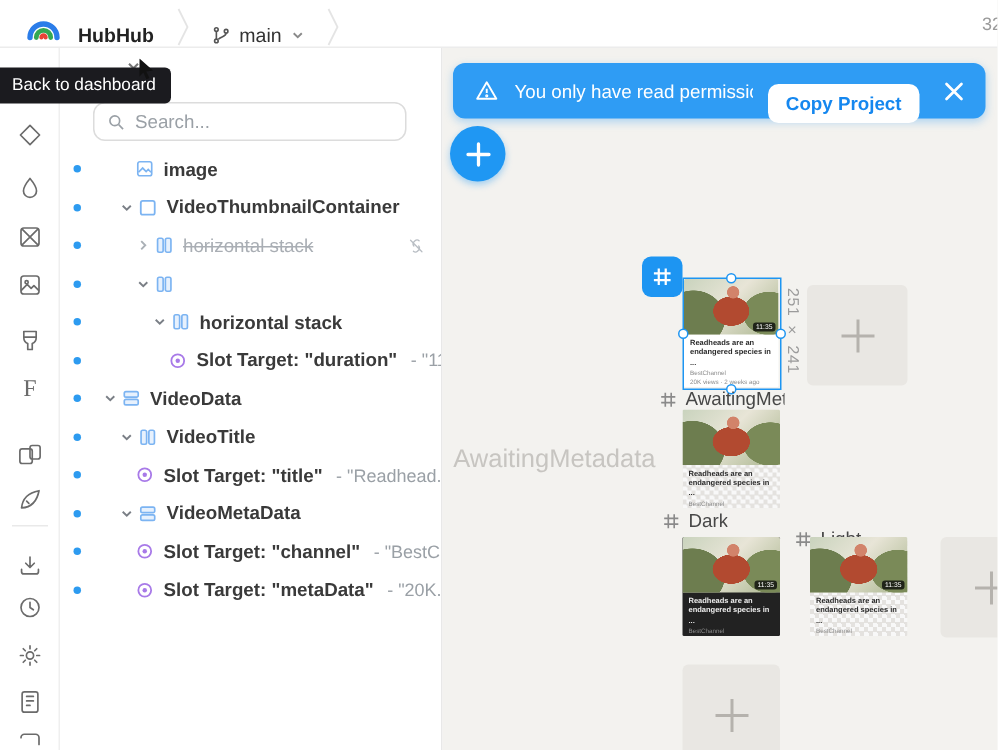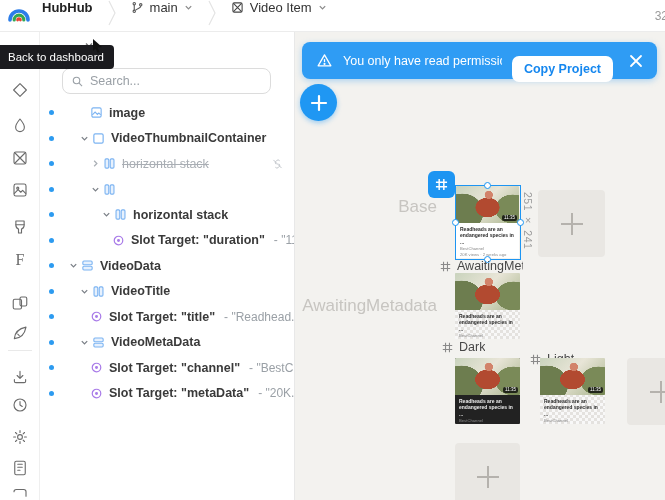--- a/index.html
+++ b/index.html
@@ -2,21 +2,21 @@
 <html><head>
 <meta charset="utf-8">
 <style>
   * { margin:0; padding:0; box-sizing:border-box; }
   html,body { width:665px; height:500px; overflow:hidden; }
   body { font-family:"Liberation Sans", sans-serif; background:#fff; color:#333; }
   .app { position:relative; width:665px; height:500px; overflow:hidden; }
 
   
   .topbar { position:relative; height:32px; background:#fff; border-bottom:1px solid #ececec;
-            display:flex; align-items:flex-start; padding-left:6px; overflow:hidden; }
+            display:flex; align-items:flex-end; padding-left:16px; overflow:hidden; }
   .logo { width:26px; height:26px; display:inline-flex; align-items:center; justify-content:center; }
   .appname { font-size:13px; font-weight:700; color:#222; margin-left:10px; cursor:pointer; }
   .crumbsep { margin:0 14px; display:inline-flex; }
   .crumb { display:inline-flex; align-items:center; gap:6px; background:none; border:none;
            font-family:inherit; font-size:13px; color:#333; cursor:pointer; }
   .zoom-partial { position:absolute; right:-3px; top:9px; font-size:12px; color:#9a9a9a; }
 
   .main { display:flex; height:468px; }
 
   
@@ -128,34 +128,20 @@
         <svg width="9" height="9" viewBox="0 0 10 10">
             <polyline points="2,3.5 5,6.5 8,3.5" fill="none" stroke="#8a8a8a" stroke-width="1.4"></polyline>
           </svg>
       </span>
     </button>
     <span class="crumbsep">
       <svg width="10" height="26" viewBox="0 0 10 26">
           <polyline points="2,1 8,13 2,25" fill="none" stroke="#e4e4e4" stroke-width="1.2"></polyline>
         </svg>
     </span>
-    <button class="crumb">
-      <span style="display:inline-flex">
-        <svg width="13" height="13" viewBox="0 0 24 24" fill="none" stroke="#444" stroke-width="2">
-          <rect x="3.5" y="3.5" width="17" height="17" rx="2.5"></rect>
-            <path d="M4.5 4.5 L19.5 19.5 M19.5 4.5 L4.5 19.5"></path>
-        </svg>
-      </span>
-      <span>Video Item</span>
-      <span style="display:inline-flex">
-        <svg width="9" height="9" viewBox="0 0 10 10">
-            <polyline points="2,3.5 5,6.5 8,3.5" fill="none" stroke="#8a8a8a" stroke-width="1.4"></polyline>
-          </svg>
-      </span>
-    </button>
     <span class="zoom-partial">32</span>
   </header>
 
   <div class="main">
 
     <nav class="toolbar" id="toolbar">
         <button class="tool" style="top: 48px;">
           <svg width="18" height="18" viewBox="0 0 24 24" fill="none" stroke="#6b6b6b" stroke-width="1.5" stroke-linejoin="round" stroke-linecap="round">
             <path d="M12 3.5 L20.5 12 L12 20.5 L3.5 12 Z"></path>
           </svg>
@@ -442,21 +428,20 @@
             </svg>
         </button>
       </div>
 
       <button class="fab">
         <svg width="18" height="18" viewBox="0 0 18 18">
             <path d="M9 2 V16 M2 9 H16" stroke="#fff" stroke-width="2.2" stroke-linecap="round"></path>
           </svg>
       </button>
 
-      <div class="row-label" style="top:165px">Base</div>
       <div class="row-label" style="top:264px">AwaitingMetadata</div>
 
       <div class="frame-badge">
         <svg width="13" height="13" viewBox="0 0 14 14" stroke="#fff" stroke-width="1.6">
           <path d="M4.5 1 V13 M9.5 1 V13 M1 4.5 H13 M1 9.5 H13"></path>
         </svg>
       </div>
       <div class="selection">
         <div class="card-slot" style="left:0;top:0;width:63px;height:72px">
             <div class="vcard theme-light">

